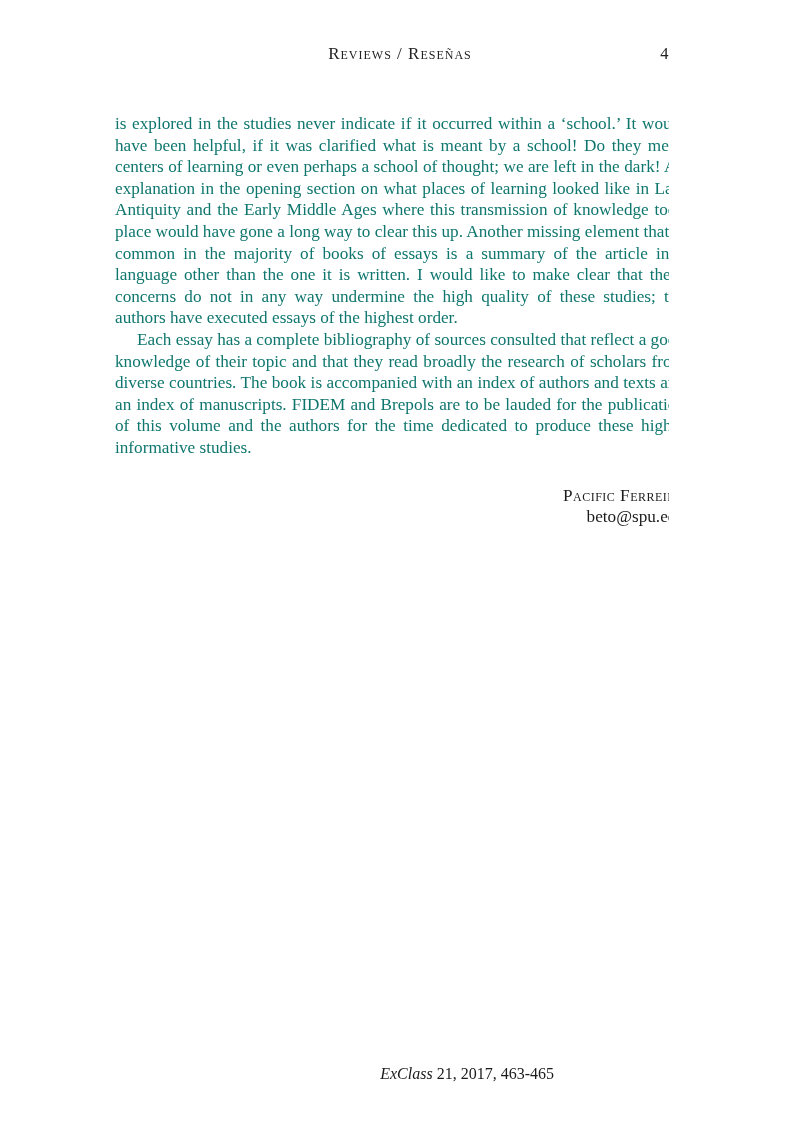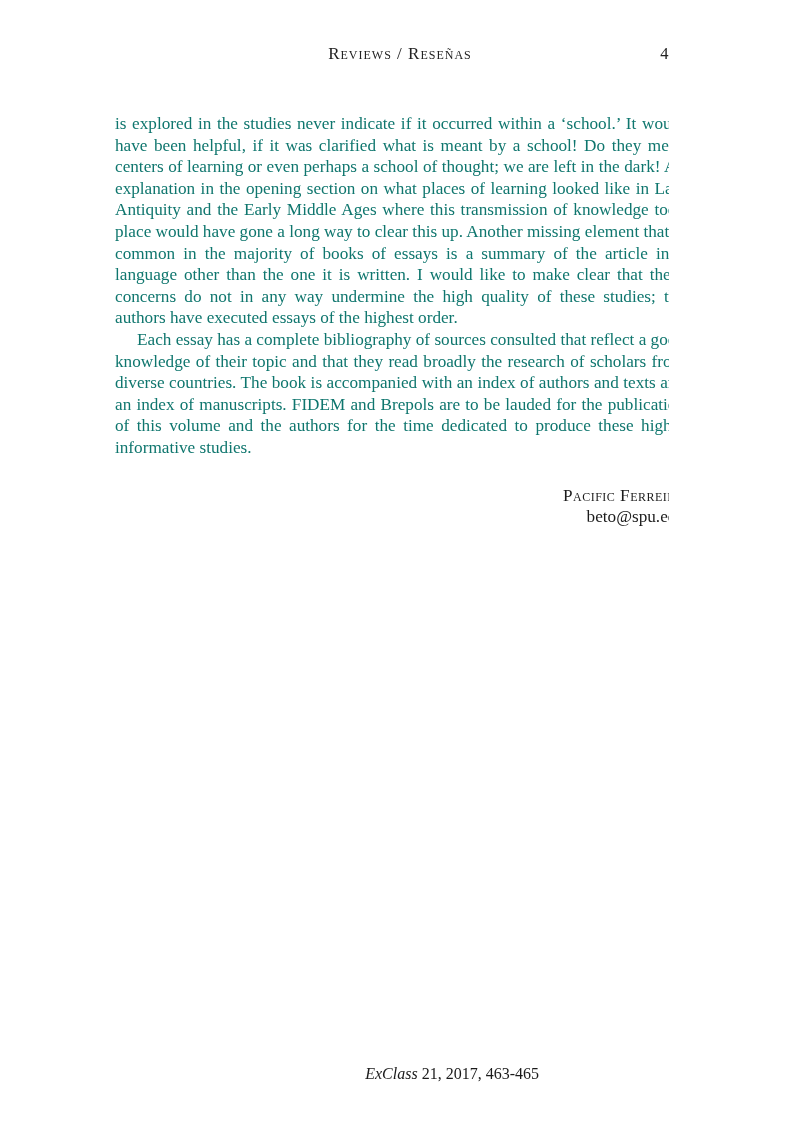--- a/index.html
+++ b/index.html
@@ -62,21 +62,21 @@
     font-size: 17.2px;
     line-height: 21.6px;
     color: #1b1b1b;
   }
   .signature .author {
     font-variant: small-caps;
     letter-spacing: 0.5px;
   }
   .page-footer {
     position: absolute;
-    right: 130px;
+    right: 115px;
     bottom: 46px;
     font-size: 16px;
     color: #1b1b1b;
     text-align: center;
   }
   .page-footer .journal {
     font-style: italic;
   }
 </style>
 </head>

